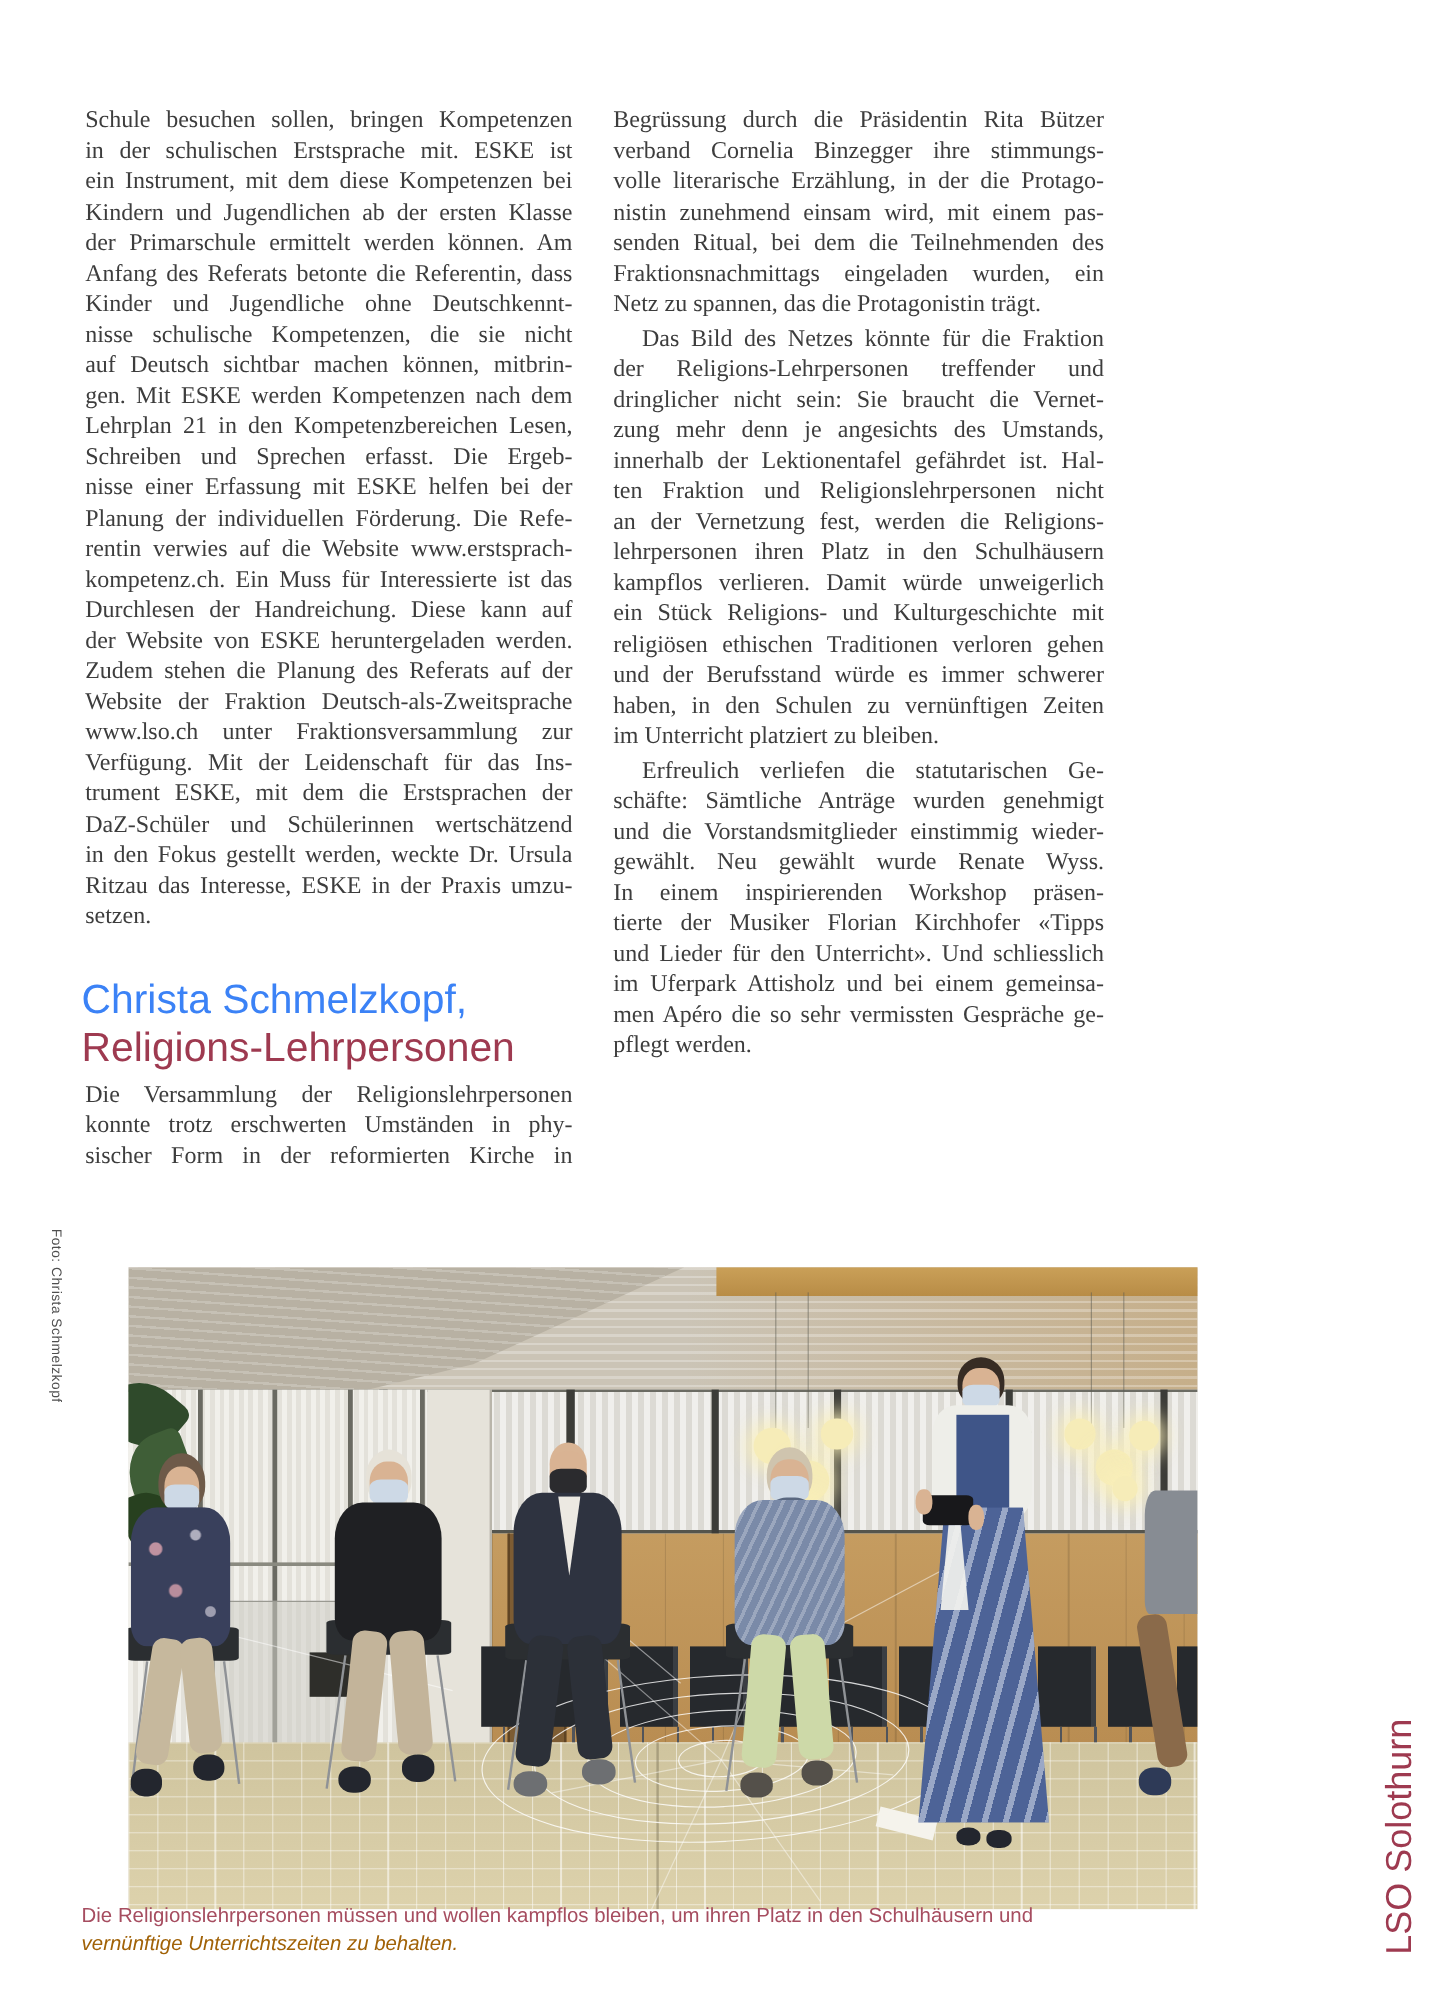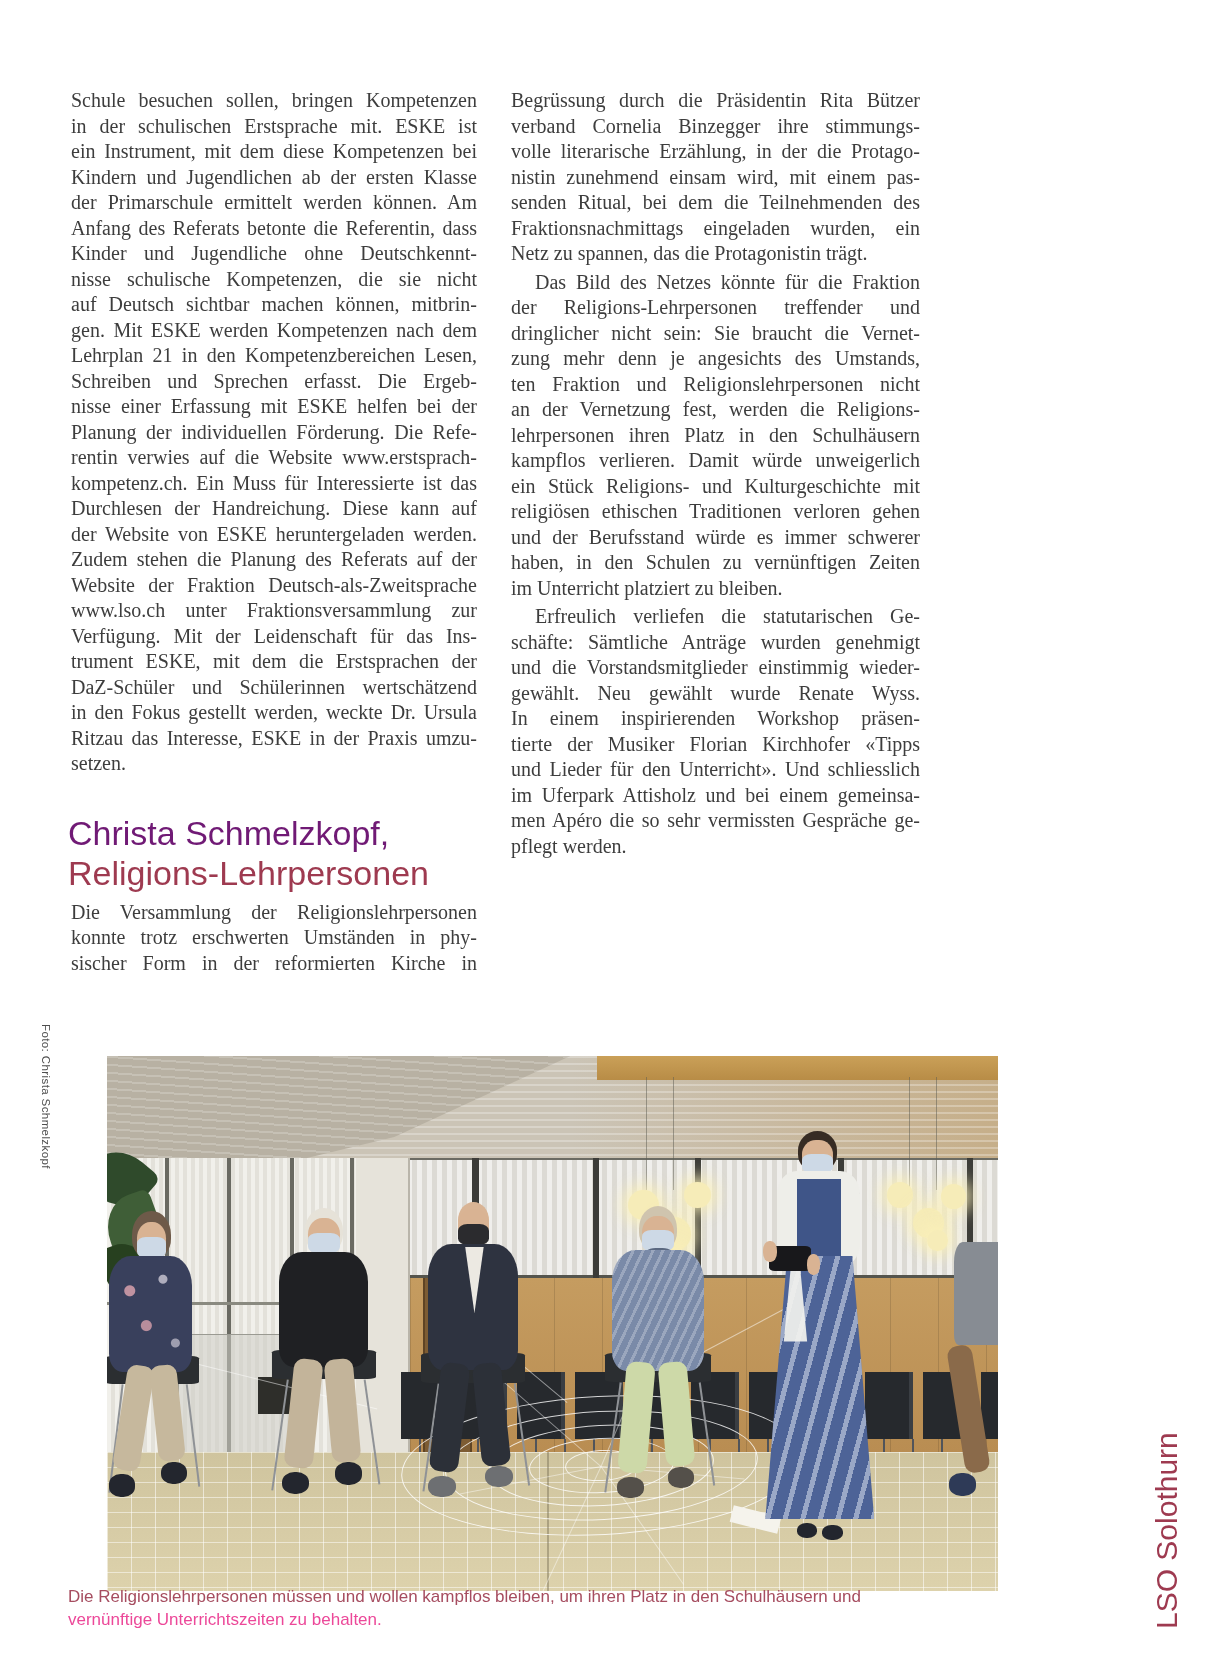--- a/index.html
+++ b/index.html
@@ -213,21 +213,21 @@
           <div class="line j">Website der Fraktion Deutsch-als-Zweitsprache</div>
           <div class="line j">www.lso.ch unter Fraktionsversammlung zur</div>
           <div class="line j">Verfügung. Mit der Leidenschaft für das Ins-</div>
           <div class="line j">trument ESKE, mit dem die Erstsprachen der</div>
           <div class="line j">DaZ-Schüler und Schülerinnen wertschätzend</div>
           <div class="line j">in den Fokus gestellt werden, weckte Dr. Ursula</div>
           <div class="line j">Ritzau das Interesse, ESKE in der Praxis umzu-</div>
           <div class="line">setzen.</div>
         </div>
         <div class="heading-block">
-          <div class="h-line" style="color: #701a75;">Christa Schmelzkopf,</div>
+          <div class="h-line" style="color: #3b82f6;">Christa Schmelzkopf,</div>
           <div class="h-line" style="color: rgb(158, 58, 80);">Religions-Lehrpersonen</div>
         </div>
         <div class="para">
           <div class="line j">Die Versammlung der Religionslehrpersonen</div>
           <div class="line j">konnte trotz erschwerten Umständen in phy-</div>
           <div class="line j">sischer Form in der reformierten Kirche in</div>
         </div>
       </div>
     <div class="col right">
         <div class="para">
@@ -237,20 +237,21 @@
           <div class="line j">nistin zunehmend einsam wird, mit einem pas-</div>
           <div class="line j">senden Ritual, bei dem die Teilnehmenden des</div>
           <div class="line j">Fraktionsnachmittags eingeladen wurden, ein</div>
           <div class="line">Netz zu spannen, das die Protagonistin trägt.</div>
         </div>
         <div class="para">
           <div class="line j indent">Das Bild des Netzes könnte für die Fraktion</div>
           <div class="line j">der Religions-Lehrpersonen treffender und</div>
           <div class="line j">dringlicher nicht sein: Sie braucht die Vernet-</div>
           <div class="line j">zung mehr denn je angesichts des Umstands,</div>
+          <div class="line j">innerhalb der Lektionentafel gefährdet ist. Hal-</div>
           <div class="line j">ten Fraktion und Religionslehrpersonen nicht</div>
           <div class="line j">an der Vernetzung fest, werden die Religions-</div>
           <div class="line j">lehrpersonen ihren Platz in den Schulhäusern</div>
           <div class="line j">kampflos verlieren. Damit würde unweigerlich</div>
           <div class="line j">ein Stück Religions- und Kulturgeschichte mit</div>
           <div class="line j">religiösen ethischen Traditionen verloren gehen</div>
           <div class="line j">und der Berufsstand würde es immer schwerer</div>
           <div class="line j">haben, in den Schulen zu vernünftigen Zeiten</div>
           <div class="line">im Unterricht platziert zu bleiben.</div>
         </div>
@@ -407,18 +408,18 @@
 
     <div class="person p6">
       <div class="torso"></div>
       <div class="leg la"></div>
       <div class="shoe sa"></div>
     </div>
   </figure>
 
   <figcaption class="caption">
       <div class="cap-line" style="color: rgb(166, 77, 96);">Die Religionslehrpersonen müssen und wollen kampflos bleiben, um ihren Platz in den Schulhäusern und</div>
-      <div class="cap-line" style="color: #ec4899;">vernünftige Unterrichtszeiten zu behalten.</div>
+      <div class="cap-line" style="color: #a16207; font-style: italic;">vernünftige Unterrichtszeiten zu behalten.</div>
     </figcaption>
 
   <div class="brand-vertical" style="color: rgb(158, 58, 80);">LSO Solothurn</div>
 
 </main>
 
 </body></html>

